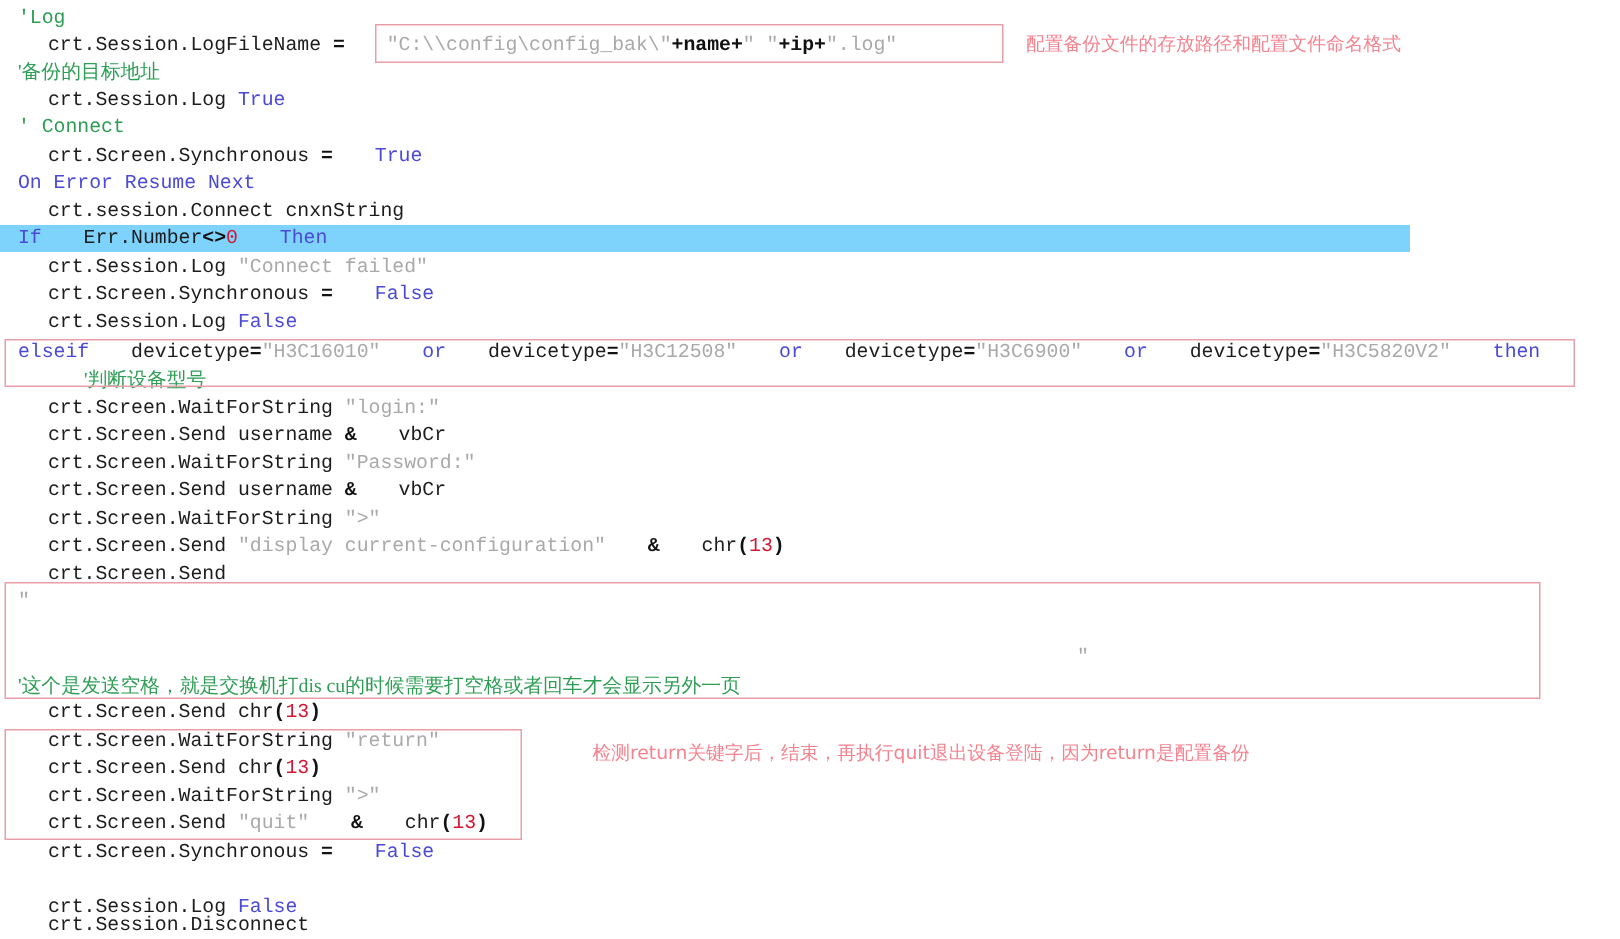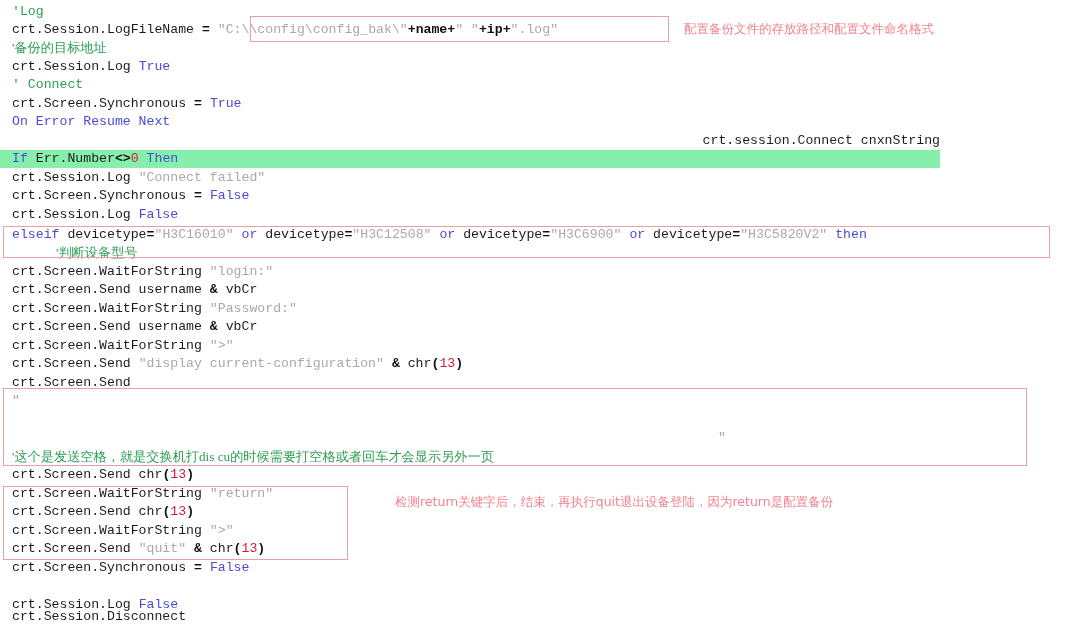--- a/index.html
+++ b/index.html
@@ -34,31 +34,31 @@
     white-space: pre;
     color: #202020;
     letter-spacing: 0px;
   }
   .code-line .txt {
     padding-left: 12px;
     display: inline-block;
   }
 
   
-  .tok-plain    { color: #1c1c1c; }
+  .tok-plain    { color: #1c1c1c; margin-left: 20px; }
   .tok-keyword  { color: #4a4ad6; }
   .tok-string   { color: #a9a9a9; }
   .tok-comment  { color: #2e9e55; }
   .tok-number   { color: #d31a35; }
   .tok-op       { color: #111111; font-weight: bold; }
   .tok-bold     { color: #111111; font-weight: bold; }
 
   
   .line-highlight {
-    background: #86efac;
+    background: #7dd3fc;
   }
 
   
   .annot-box {
     position: absolute;
     border: 1px solid #e8a0a8;
     box-sizing: border-box;
     background: transparent;
     pointer-events: none;
   }
@@ -83,21 +83,21 @@
 
 <div id="code-listing">
   <div id="code-lines">
       <div class="code-line" style="top: 3px;"><span class="txt"><span class="tok-comment">'Log</span></span></div>
       <div class="code-line" style="top: 21px;"><span class="txt"><span class="tok-plain">crt.Session.LogFileName </span><span class="tok-op">=</span><span class="tok-plain"> </span><span class="tok-string">"C:\\config\config_bak\"</span><span class="tok-bold">+name+</span><span class="tok-string">" "</span><span class="tok-bold">+ip+</span><span class="tok-string">".log"</span></span></div>
       <div class="code-line" style="top: 39px;"><span class="txt"><span class="tok-comment cjk">'备份的目标地址</span></span></div>
       <div class="code-line" style="top: 58px; text-decoration: underline;"><span class="txt"><span class="tok-plain">crt.Session.Log </span><span class="tok-keyword">True</span></span></div>
       <div class="code-line" style="top: 76px;"><span class="txt"><span class="tok-comment">' Connect</span></span></div>
       <div class="code-line" style="top: 95px;"><span class="txt"><span class="tok-plain">crt.Screen.Synchronous </span><span class="tok-op">=</span><span class="tok-plain"> </span><span class="tok-keyword">True</span></span></div>
       <div class="code-line" style="top: 113px;"><span class="txt"><span class="tok-keyword">On Error Resume Next</span></span></div>
-      <div class="code-line" style="top: 132px; text-align: right;"><span class="txt"><span class="tok-plain">crt.session.Connect cnxnString</span></span></div>
+      <div class="code-line" style="top: 132px;"><span class="txt"><span class="tok-plain">crt.session.Connect cnxnString</span></span></div>
       <div class="code-line line-highlight" style="top: 150px;"><span class="txt"><span class="tok-keyword">If</span><span class="tok-plain"> Err.Number</span><span class="tok-op">&lt;&gt;</span><span class="tok-number">0</span><span class="tok-plain"> </span><span class="tok-keyword">Then</span></span></div>
       <div class="code-line" style="top: 169px;"><span class="txt"><span class="tok-plain">crt.Session.Log </span><span class="tok-string">"Connect failed"</span></span></div>
       <div class="code-line" style="top: 187px;"><span class="txt"><span class="tok-plain">crt.Screen.Synchronous </span><span class="tok-op">=</span><span class="tok-plain"> </span><span class="tok-keyword">False</span></span></div>
       <div class="code-line" style="top: 206px;"><span class="txt"><span class="tok-plain">crt.Session.Log </span><span class="tok-keyword">False</span></span></div>
       <div class="code-line" style="top: 226px;"><span class="txt"><span class="tok-keyword">elseif</span><span class="tok-plain"> devicetype</span><span class="tok-op">=</span><span class="tok-string">"H3C16010"</span><span class="tok-plain"> </span><span class="tok-keyword">or</span><span class="tok-plain"> devicetype</span><span class="tok-op">=</span><span class="tok-string">"H3C12508"</span><span class="tok-plain"> </span><span class="tok-keyword">or</span><span class="tok-plain"> devicetype</span><span class="tok-op">=</span><span class="tok-string">"H3C6900"</span><span class="tok-plain"> </span><span class="tok-keyword">or</span><span class="tok-plain"> devicetype</span><span class="tok-op">=</span><span class="tok-string">"H3C5820V2"</span><span class="tok-plain"> </span><span class="tok-keyword">then</span></span></div>
       <div class="code-line" style="top: 244px; margin-left: 44px;"><span class="txt"><span class="tok-comment cjk">'判断设备型号</span></span></div>
       <div class="code-line" style="top: 263px;"><span class="txt"><span class="tok-plain">crt.Screen.WaitForString </span><span class="tok-string">"login:"</span></span></div>
       <div class="code-line" style="top: 281px;"><span class="txt"><span class="tok-plain">crt.Screen.Send username </span><span class="tok-op">&amp;</span><span class="tok-plain"> vbCr</span></span></div>
       <div class="code-line" style="top: 300px;"><span class="txt"><span class="tok-plain">crt.Screen.WaitForString </span><span class="tok-string">"Password:"</span></span></div>
       <div class="code-line" style="top: 318px;"><span class="txt"><span class="tok-plain">crt.Screen.Send username </span><span class="tok-op">&amp;</span><span class="tok-plain"> vbCr</span></span></div>

